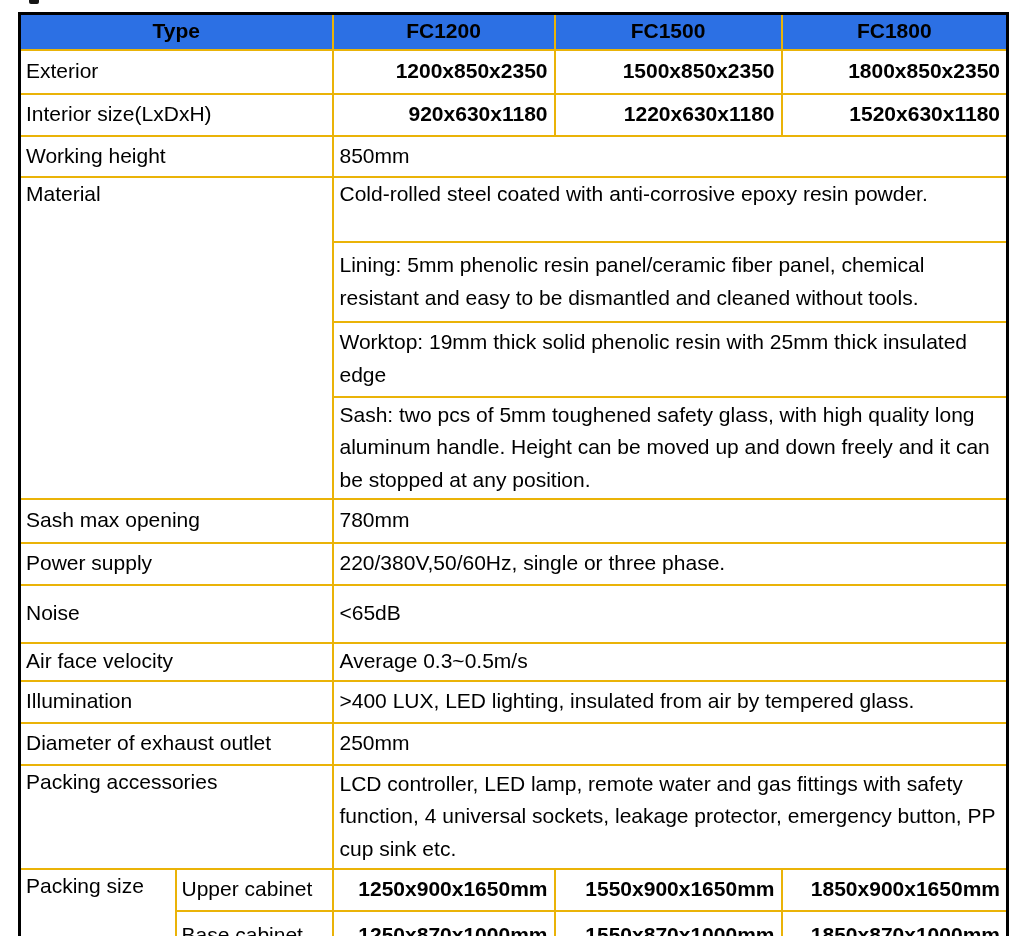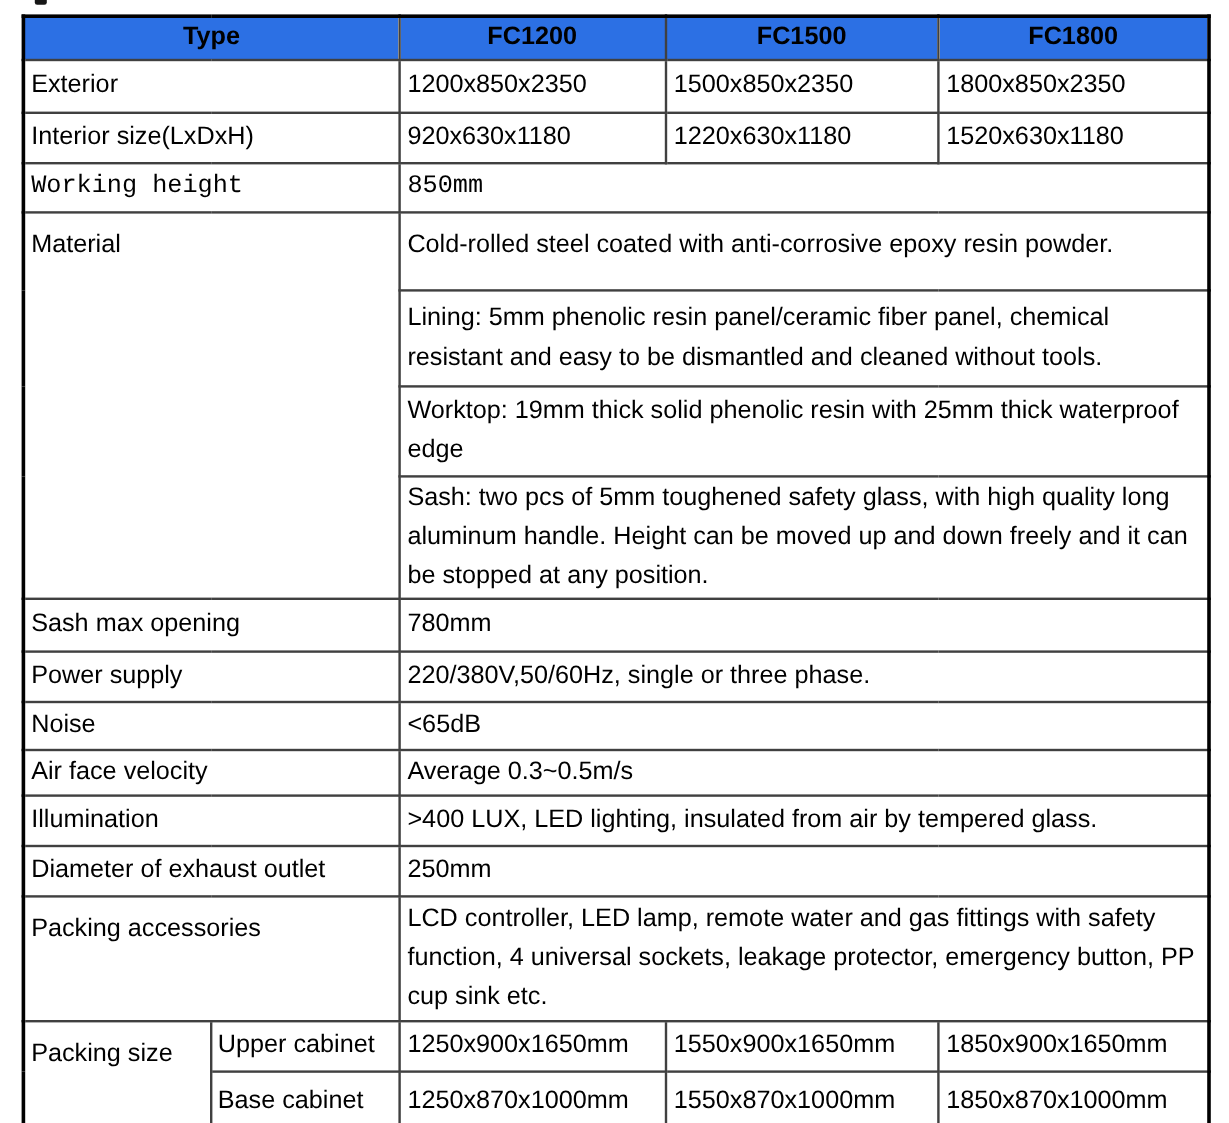--- a/index.html
+++ b/index.html
@@ -30,37 +30,37 @@
     border-collapse: collapse;
     table-layout: fixed;
     border: 3px solid #000;
   }
   col.c0a { width: 156px; }
   col.c0b { width: 157px; }
   col.c1  { width: 222px; }
   col.c2  { width: 227px; }
   col.c3  { width: 226px; }
   th, td {
-    border: 2px solid #404040;
+    border: 2px solid #eab308;
     font-size: 21px;
     line-height: 1.55;
     padding: 0 6px;
     overflow: hidden;
     vertical-align: middle;
     font-weight: normal;
     text-align: left;
   }
   tr.hdr th {
     background: var(--hdr-bg);
     font-weight: bold;
     text-align: center;
     height: 32px;
   }
-  td.center { text-align: left; }
-  td.vtop   { vertical-align: top; padding-top: 10px; }
+  td.center { text-align: right; font-weight: bold; }
+  td.vtop   { vertical-align: top; padding-top: 0; }
   td.label  { padding-left: 5px; }
   td.value  { padding-left: 6px; }
 </style>
 </head>
 <body>
 
 <div class="frag"></div>
 
 <table class="spec">
   <colgroup>
@@ -86,50 +86,50 @@
     <td class="center">1800x850x2350</td>
   </tr>
 
   <tr style="height:42px;">
     <td colspan="2" class="label">Interior size(LxDxH)</td>
     <td class="center">920x630x1180</td>
     <td class="center">1220x630x1180</td>
     <td class="center">1520x630x1180</td>
   </tr>
 
-  <tr style="height:41px;font-family:Liberation Mono, monospace;">
+  <tr style="height:41px;">
     <td colspan="2" class="label">Working height</td>
     <td colspan="3" class="value">850mm</td>
   </tr>
 
   <tr style="height:65px;">
     <td colspan="2" rowspan="4" class="label vtop">Material</td>
     <td colspan="3" class="value vtop">Cold-rolled steel coated with anti-corrosive epoxy resin powder.</td>
   </tr>
   <tr style="height:80px;">
     <td colspan="3" class="value">Lining: 5mm phenolic resin panel/ceramic fiber panel, chemical resistant and easy to be dismantled and cleaned without tools.</td>
   </tr>
   <tr style="height:75px;">
-    <td colspan="3" class="value">Worktop: 19mm thick solid phenolic resin with 25mm thick waterproof edge</td>
+    <td colspan="3" class="value">Worktop: 19mm thick solid phenolic resin with 25mm thick insulated edge</td>
   </tr>
   <tr style="height:102px;">
     <td colspan="3" class="value">Sash: two pcs of 5mm toughened safety glass, with high quality long aluminum handle. Height can be moved up and down freely and it can be stopped at any position.</td>
   </tr>
 
   <tr style="height:44px;">
     <td colspan="2" class="label">Sash max opening</td>
     <td colspan="3" class="value">780mm</td>
   </tr>
 
   <tr style="height:42px;margin-left:32px;">
     <td colspan="2" class="label">Power supply</td>
     <td colspan="3" class="value">220/380V,50/60Hz, single or three phase.</td>
   </tr>
 
-  <tr style="height:40px;">
+  <tr style="height:58px;">
     <td colspan="2" class="label">Noise</td>
     <td colspan="3" class="value">&lt;65dB</td>
   </tr>
 
   <tr style="height:38px;">
     <td colspan="2" class="label">Air face velocity</td>
     <td colspan="3" class="value">Average 0.3~0.5m/s</td>
   </tr>
 
   <tr style="height:42px;margin-top:47px;">

